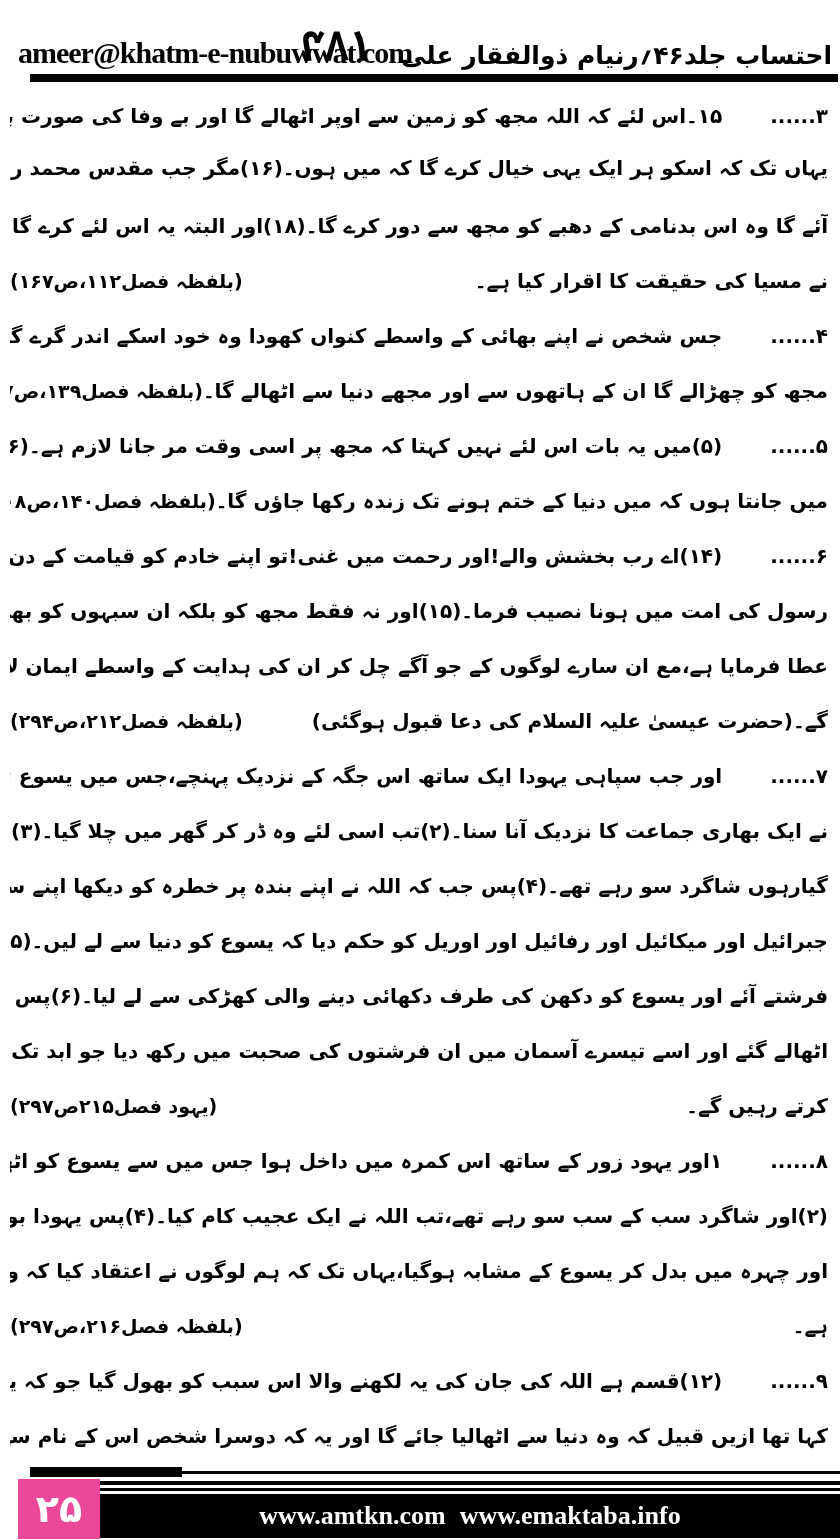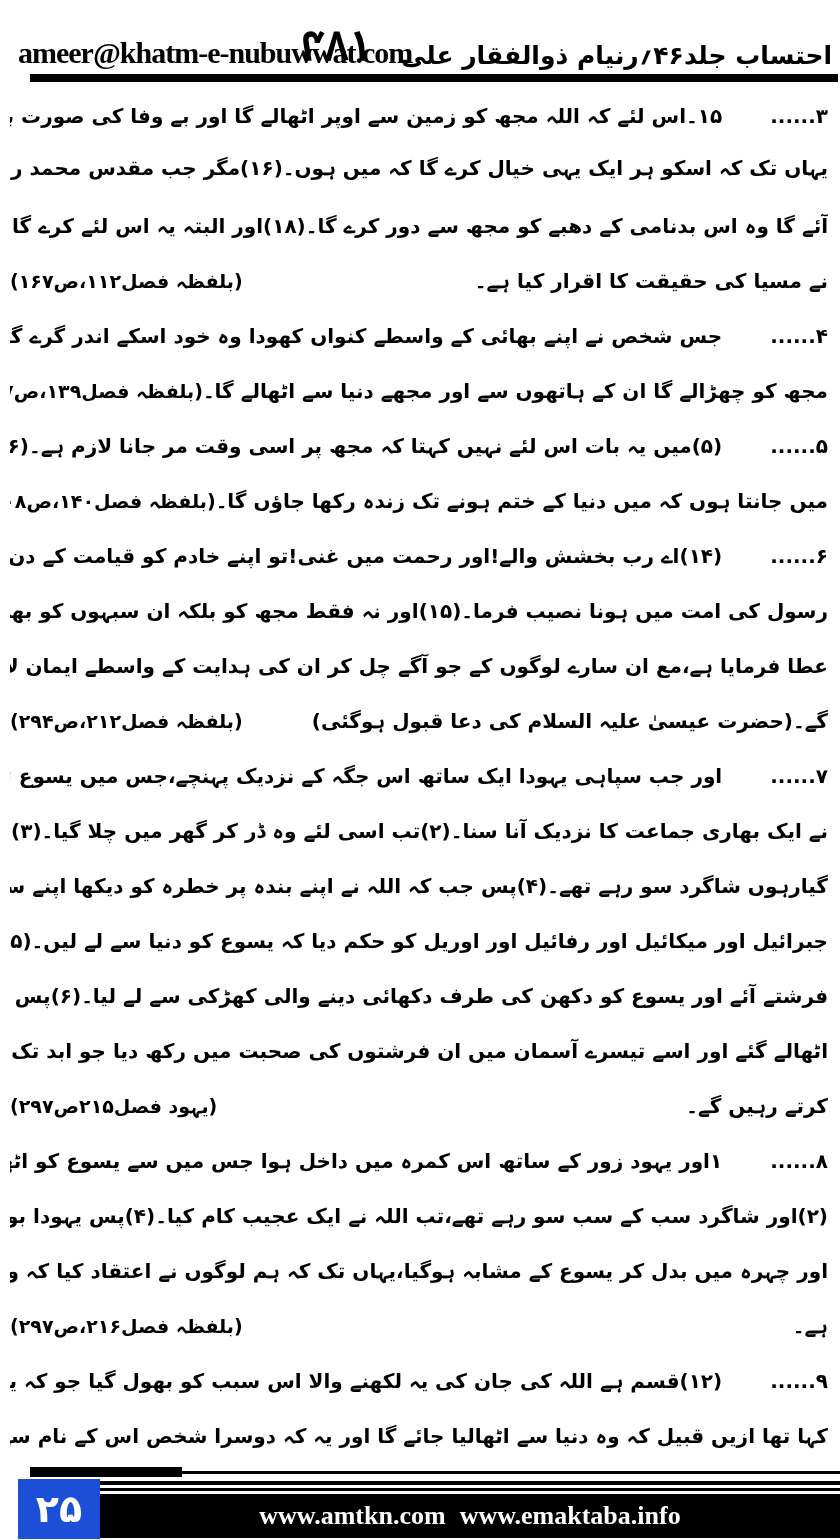--- a/index.html
+++ b/index.html
@@ -80,21 +80,21 @@
     width:152px;height:10px;background:#000;
   }
   
   .footer{
     position:relative;
     height:62px;
   }
   .footer .num-box{
     position:absolute;left:18px;top:0;
     width:82px;height:60px;
-    background:#1d4ed8;
+    background:#ec4899;
     display:flex;align-items:center;justify-content:center;
     z-index:2;
   }
   .footer .num-box .n{
     color:#fff;font-weight:bold;font-size:38px;direction:rtl;
   }
   .footer .bar{
     position:absolute;left:100px;right:0;top:2px;
   }
   .footer .bar .stripe{ background:#000;height:4px; }

